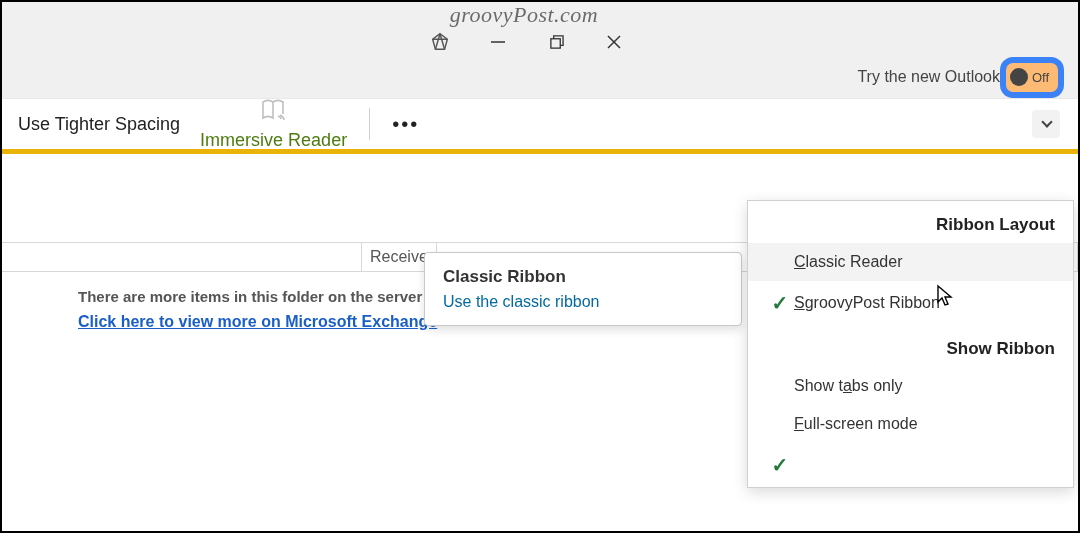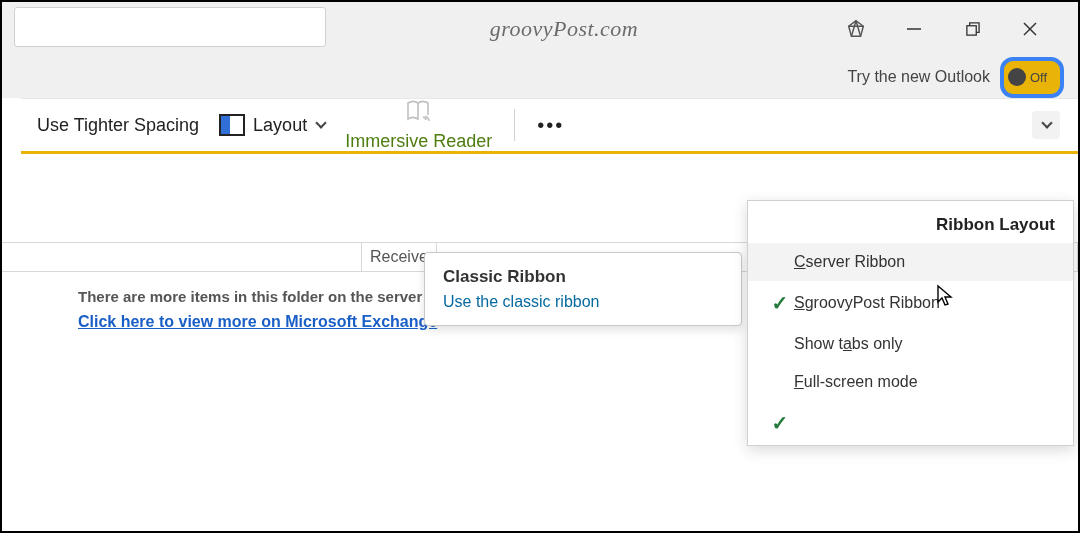--- a/index.html
+++ b/index.html
@@ -13,20 +13,21 @@
       overflow: hidden;
       position: relative;
       border: 2px solid #000;
     }
     .titlebar {
       display: flex;
       align-items: center;
       height: 54px;
       background: #f0f0f0;
       padding: 0 0 0 8px;
+      flex-direction: column;
     }
     .search-box {
       width: 312px;
       height: 40px;
       background: #fff;
       border: 1px solid #d0d0d0;
       border-radius: 3px;
       margin-left: 4px;
       margin-top: -4px;
     }
@@ -58,53 +59,52 @@
       display: flex;
       justify-content: flex-end;
       align-items: center;
       background: #f0f0f0;
       height: 42px;
       padding-right: 14px;
     }
     .newoutlook-label {
       font-size: 16px;
       color: #444;
-      margin-right: 10px;
+      margin-right: 0;
     }
     .toggle {
       display: flex;
       align-items: center;
       width: 64px;
       height: 41px;
-      border: 4px solid #3b82f6;
+      border: 6px solid #3b82f6;
       border-radius: 13px;
-      background: #eab308;
+      background: #fdba74;
       padding: 0 4px;
       gap: 4px;
     }
     .toggle-knob {
       width: 18px;
       height: 18px;
       border-radius: 50%;
       background: #444;
     }
     .toggle-text {
       font-size: 13px;
       color: #444;
     }
     .ribbon-bar {
       display: flex;
       align-items: center;
       height: 56px;
       background: #fff;
       border-top: 1px solid #e8e8e8;
-      border-bottom: 3px solid #eab308;
+      border-bottom: 5px solid #eab308;
       padding: 0 6px;
       position: relative;
-      margin-left: 19px;
     }
     .ribbon-item {
       display: flex;
       align-items: center;
       padding: 6px 10px;
       font-size: 18px;
       color: #222;
       gap: 8px;
     }
     .ribbon-item.disabled { color: #4d7c0f; flex-direction: column; }
@@ -302,25 +302,20 @@
   <div class="toggle">
     <div class="toggle-knob"></div>
     <span class="toggle-text">Off</span>
   </div>
 </div>
 
 <div class="ribbon-bar">
   <div class="ribbon-item">
     <span>Use Tighter Spacing</span>
   </div>
-  <div class="ribbon-item">
-    <span class="layout-icon"></span>
-    <span>Layout</span>
-    <span class="chevron-down"></span>
-  </div>
   <div class="ribbon-item disabled">
     <svg class="immersive-icon" viewBox="0 0 28 24" fill="none" stroke="#c0c0c0" stroke-width="1.6">
       <path d="M3 4 C6 2 10 2 13 4 V20 C10 18 6 18 3 20 Z"></path>
       <path d="M13 4 C16 2 20 2 23 4 V16"></path>
       <path d="M20 17 Q24 19 24 22"></path>
       <path d="M18 18 Q21 19 21 21"></path>
     </svg>
     <span>Immersive Reader</span>
   </div>
   <div class="divider"></div>
@@ -341,28 +336,29 @@
 
 <div class="tooltip">
   <div class="tooltip-title">Classic Ribbon</div>
   <div class="tooltip-desc">Use the classic ribbon</div>
 </div>
 
 <div class="dropdown">
   <div class="dropdown-header">Ribbon Layout</div>
   <div class="dropdown-item hover">
     <span class="check-space"></span>
-    <span><span class="underline-letter">C</span><span>server Ribbon</span></span>
+    <span><span class="underline-letter">C</span><span>lassic Reader</span></span>
   </div>
   <div class="dropdown-item">
     <span class="check-space">
         <span class="checkmark">✓</span>
       </span>
     <span><span class="underline-letter">S</span><span>groovyPost Ribbon</span></span>
   </div>
+  <div class="dropdown-header">Show Ribbon</div>
   <div class="dropdown-item">
     <span class="check-space"></span>
     <span><span>Show t</span><span class="underline-letter">a</span>bs only</span>
   </div>
   <div class="dropdown-item">
     <span class="check-space"></span>
     <span><span class="underline-letter">F</span><span>ull-screen mode</span></span>
   </div>
   <div class="dropdown-item">
     <span class="check-space">

